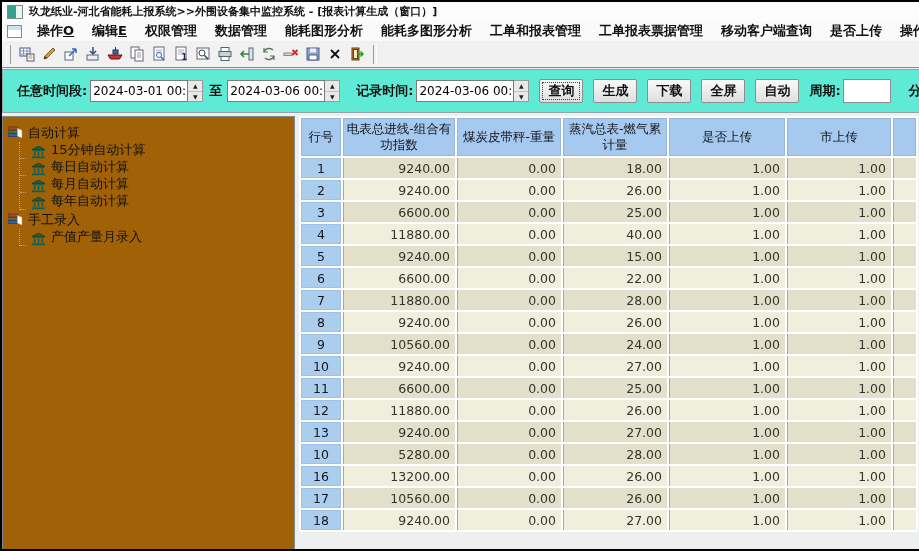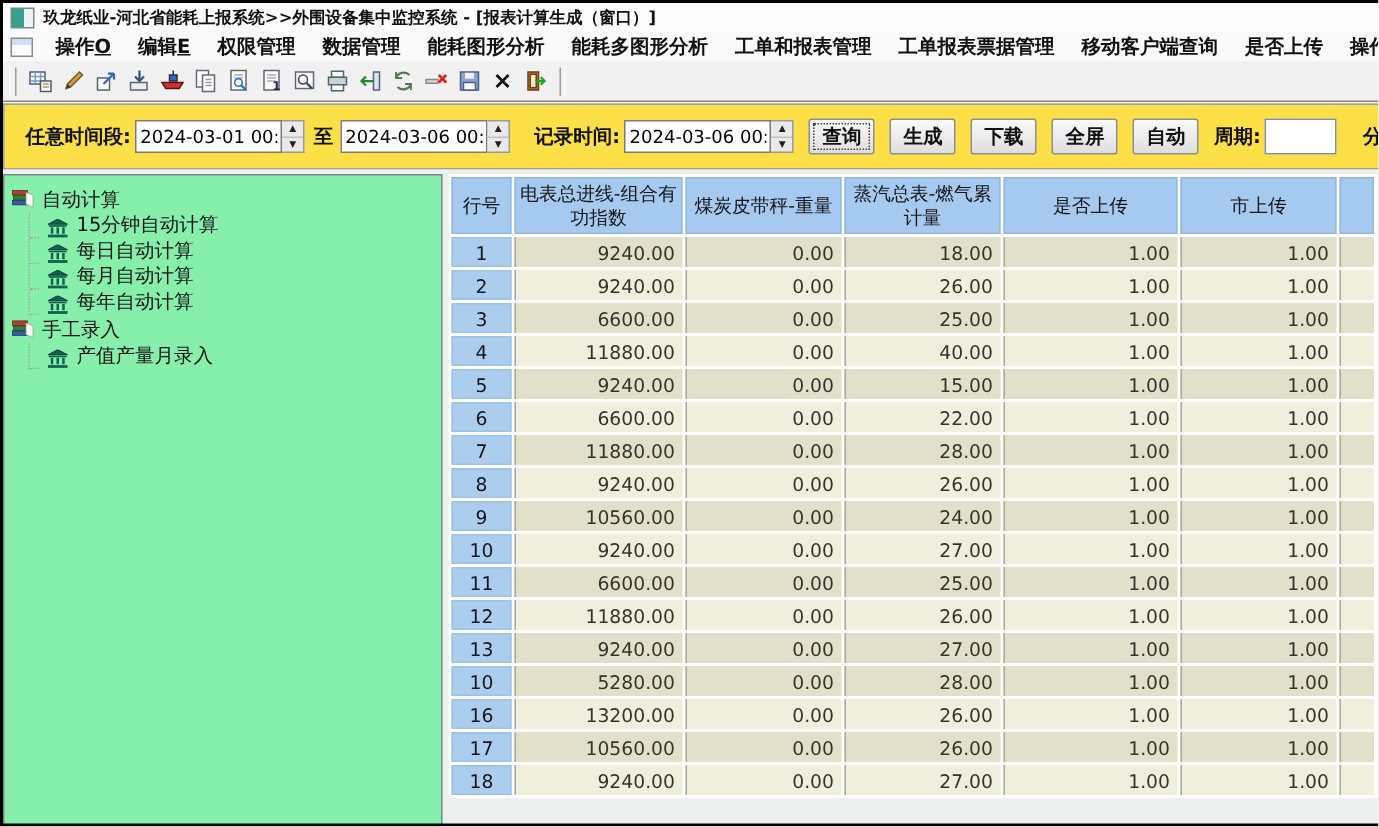--- a/index.html
+++ b/index.html
@@ -24,42 +24,42 @@
 
   
   .toolbar{position:absolute;left:2px;top:41px;right:0;height:26px;background:#f1f1f1;
            border-bottom:1px solid #8a8a8a;display:flex;align-items:center;padding-left:3px}
   .grip{width:3px;height:19px;border-left:1px solid #fff;border-right:1px solid #9a9a9a;margin:0 5px 0 1px}
   .tbtn{width:22px;height:22px;display:inline-flex;align-items:center;justify-content:center}
   .tbtn svg{width:16px;height:16px}
   .tsep{width:2px;height:19px;border-left:1px solid #9a9a9a;border-right:1px solid #fff;margin-left:5px}
 
   
-  .filterbar{position:absolute;left:2px;top:69px;right:0;height:44px;background:#fde047;
+  .filterbar{position:absolute;left:2px;top:69px;right:0;height:44px;background:#5eead4;
              border:1px solid #98a0a8;border-right:none;display:flex;align-items:center;
              padding-left:14px;font-size:13px;font-weight:bold;white-space:nowrap;overflow:hidden;box-sizing:border-box}
   .fl{margin-right:3px}
   .dt{display:inline-flex;align-items:stretch;height:22px;margin-right:2px}
   .dtin{width:92px;height:20px;border:1px solid #7b7b7b;font:12px "DejaVu Sans",sans-serif;padding:0 2px;background:#fff;box-sizing:content-box}
   .spin{width:14px;display:flex;flex-direction:column;border:1px solid #9a9a9a;border-left:none;background:#e9e9e9}
   .spin span{flex:1;display:flex;align-items:center;justify-content:center;font-size:6px;color:#222;border-bottom:1px solid #c0c0c0}
   .spin span:last-child{border-bottom:none}
   .tolbl{margin:0 5px 0 4px}
   .reclbl{margin-left:14px}
   .fbtns{display:flex;gap:10px;margin-left:8px}
   .fbtn{width:44px;height:24px;font:bold 13px "DejaVu Sans",sans-serif;color:#111;
         background:linear-gradient(#fafafa,#dedede);border:1px solid #8e8e8e;border-radius:2px;padding:0}
   .ffocus{outline:1px dotted #444;outline-offset:-4px}
   .perlbl{margin-left:10px}
   .perin{width:42px;height:20px;border:1px solid #8e8e8e;background:#fff;font:12px "DejaVu Sans",sans-serif;margin-left:2px}
   .minlbl{margin-left:18px}
 
   
   .main{position:absolute;left:2px;top:113px;right:0;bottom:0;background:#eef0f0;overflow:hidden}
-  .treepanel{position:absolute;left:0;top:3px;width:293px;bottom:0;background:#86efac;
+  .treepanel{position:absolute;left:0;top:3px;width:293px;bottom:0;background:#a16207;
              border:1px solid #808890;font-size:13px;padding:6px 3px;box-sizing:border-box}
   .tnode{display:flex;align-items:center;gap:5px;padding:1px 2px;height:17px;cursor:default}
   .nicon{width:15px;height:13px;flex:0 0 auto}
   .tkids{margin-left:13px;border-left:1px dotted #a8a8a8}
   .tchild{display:flex;align-items:flex-end;gap:5px;height:17px;cursor:default}
   .tchild::before{content:"";width:6px;border-top:1px dotted #a8a8a8;flex:0 0 auto}
 
   
   .gridwrap{position:absolute;left:297px;top:3px;right:0;bottom:-12px;overflow:hidden}
   table{border-collapse:separate;border-spacing:2px;background:#fff;table-layout:fixed;width:619px}

